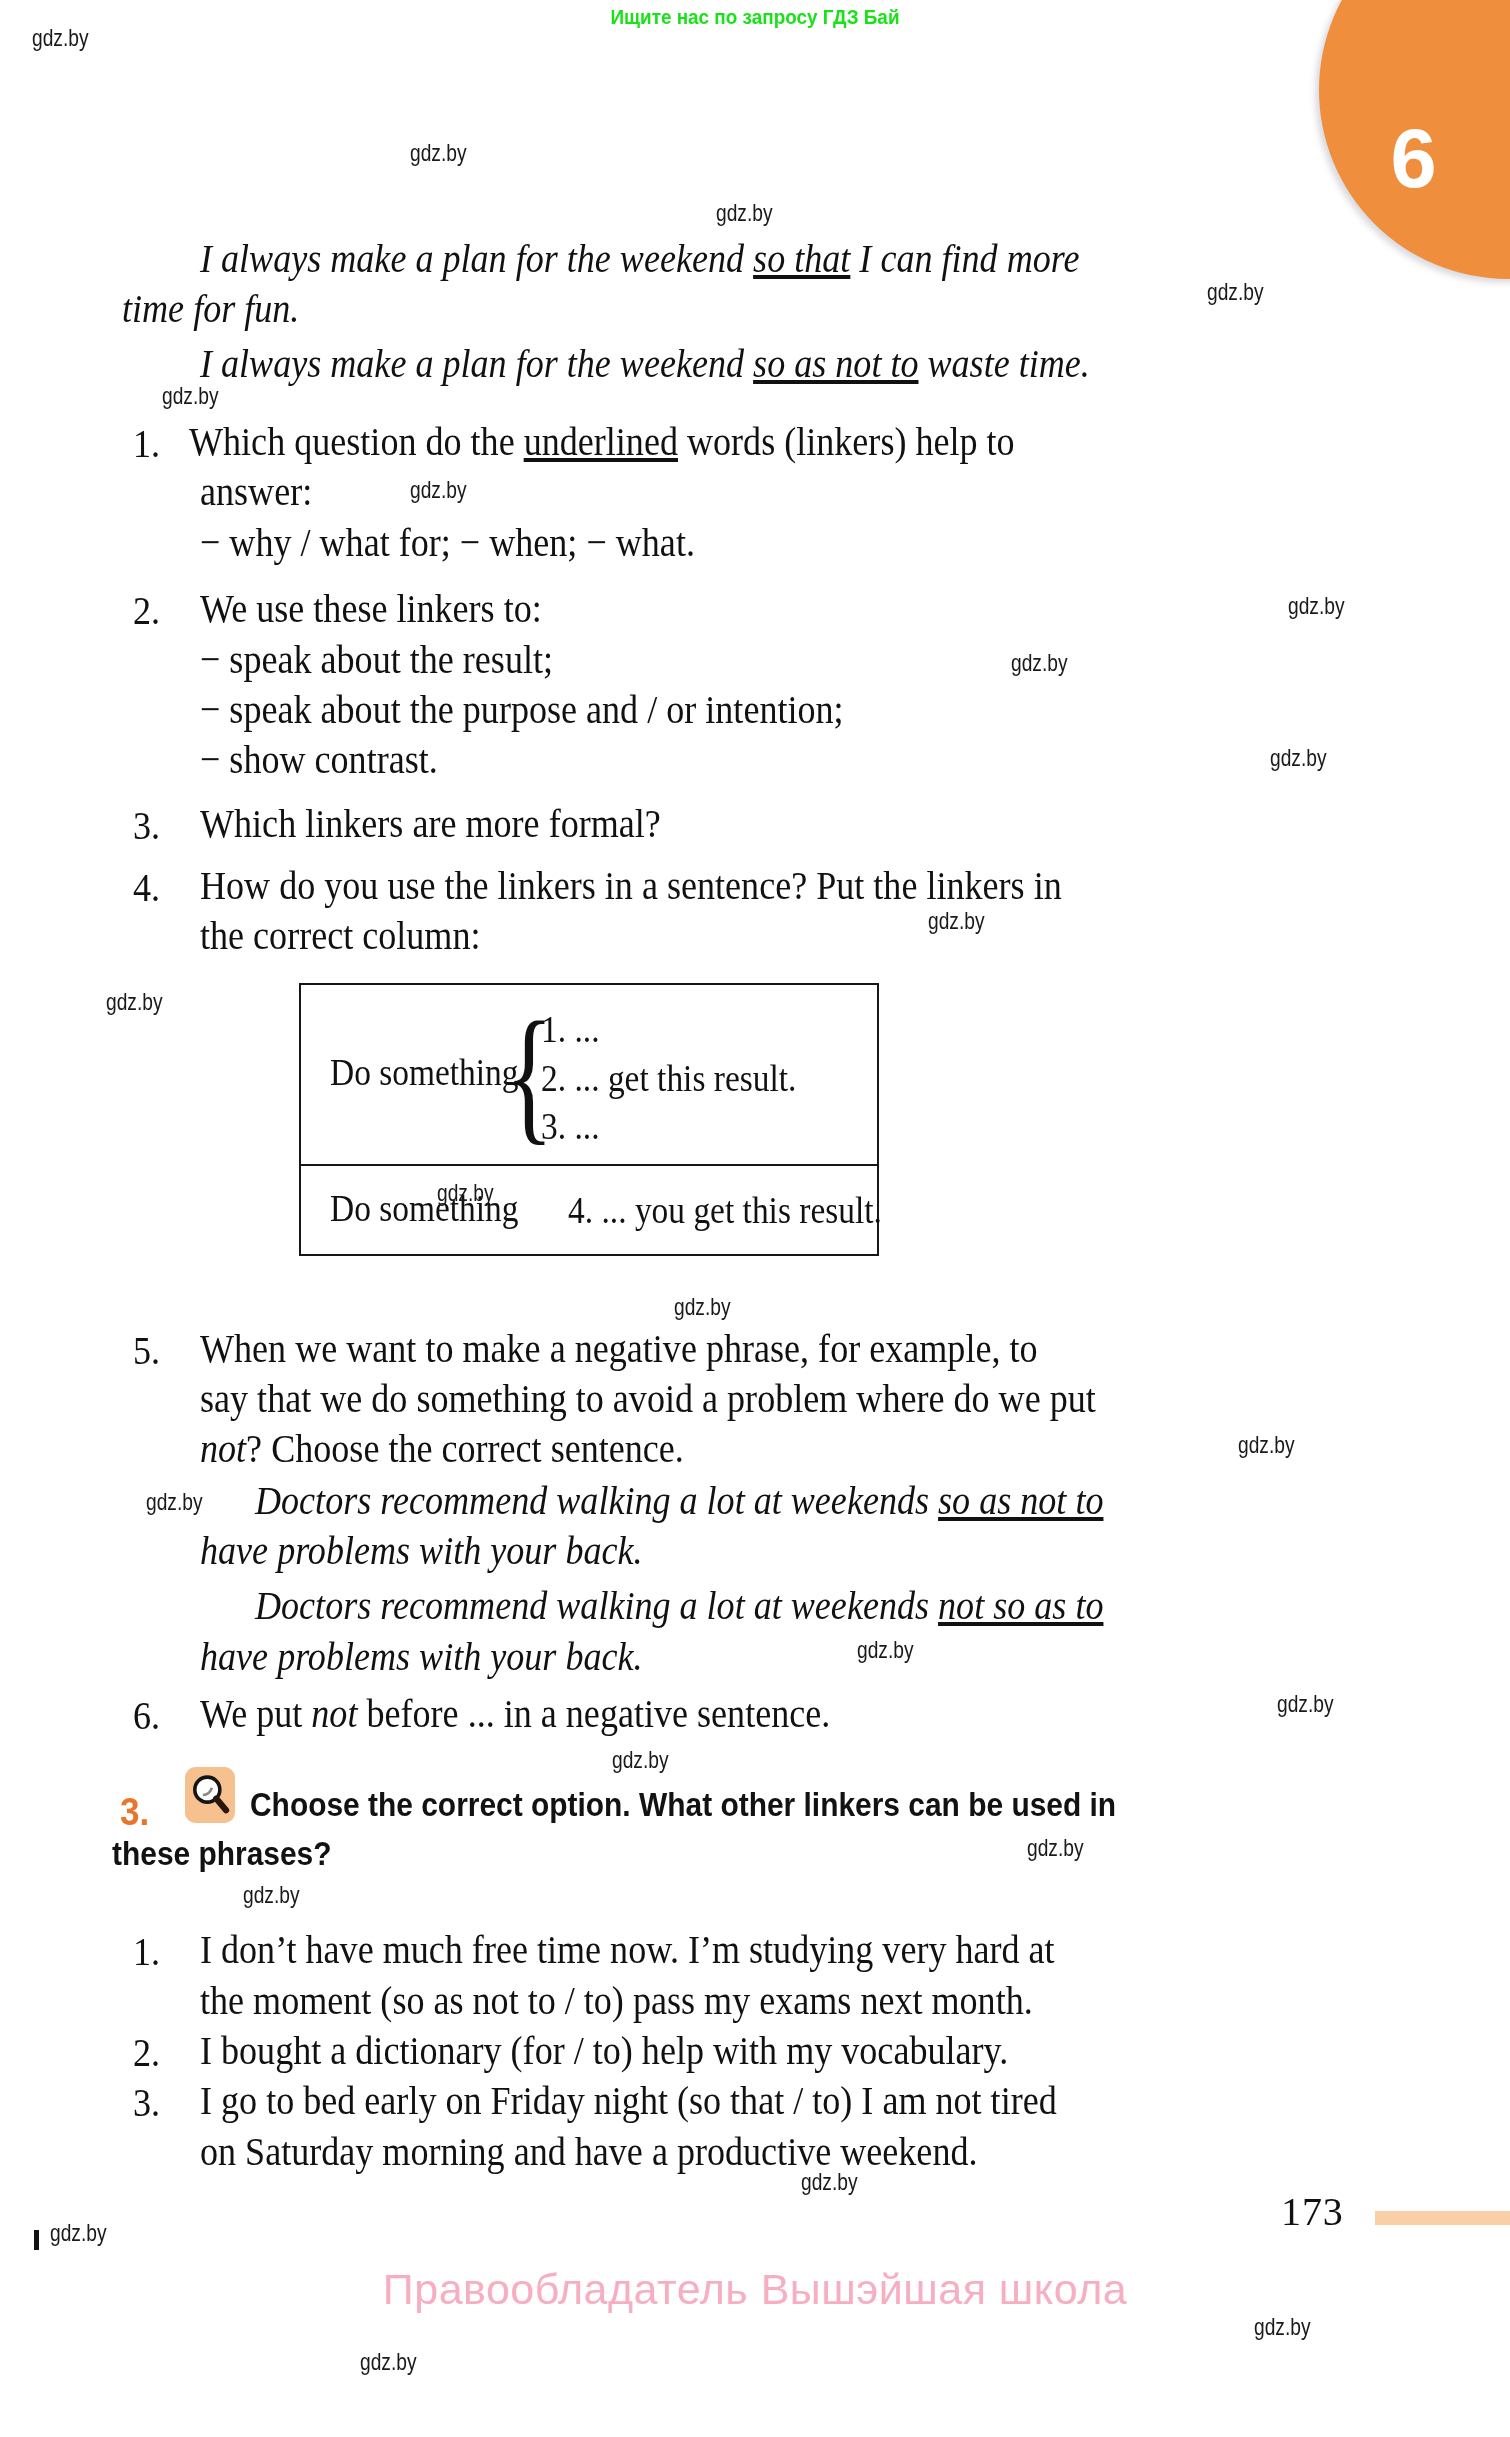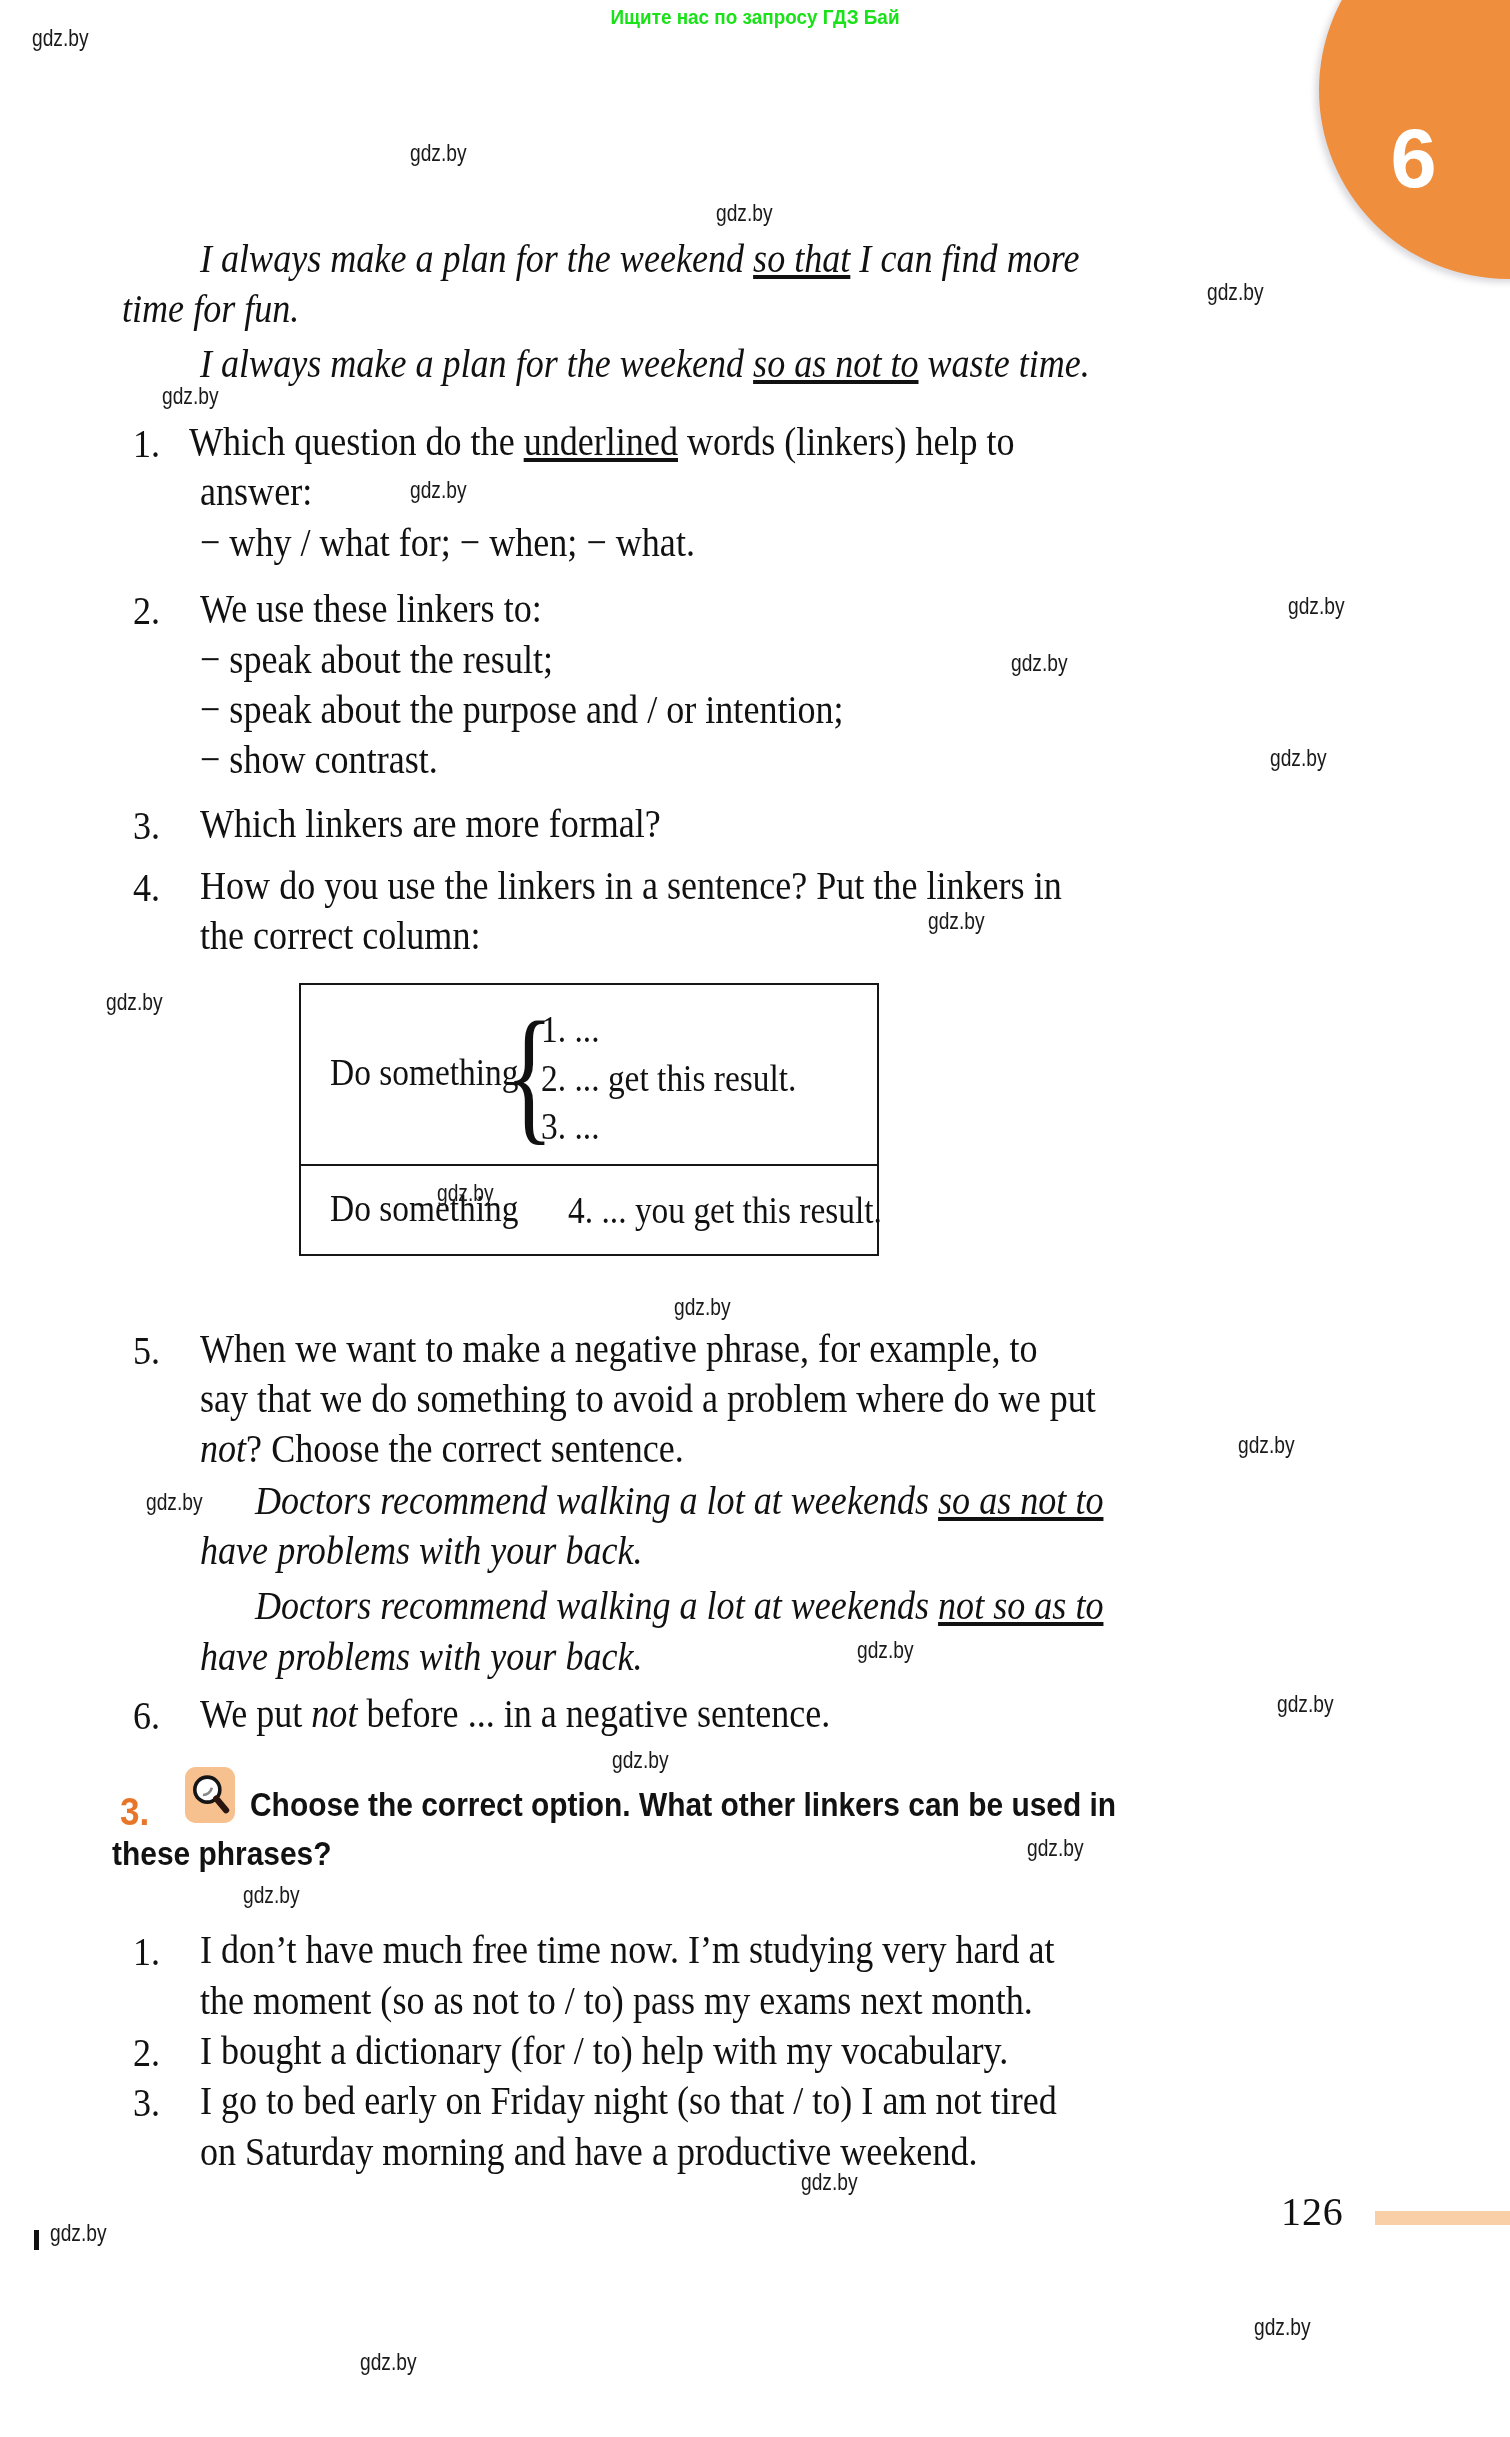--- a/index.html
+++ b/index.html
@@ -380,19 +380,20 @@
 
     <div class="num" style="left:133px; top:2028px;">2.</div>
     <div class="blk abs" style="left:200px; top:2028px;">I bought a dictionary (for / to) help with my vocabulary.</div>
 
     <div class="num" style="left:133px; top:2078px;">3.</div>
     <div class="blk abs" style="left:200px; top:2078px;">I go to bed early on Friday night (so that / to) I am not tired</div>
     <div class="blk abs" style="left:200px; top:2129px;">on Saturday morning and have a productive weekend.</div>
 
   </div>
 
-  <div class="page-no">126</div>
+  <div class="page-no">173</div>
   <div class="page-rule"></div>
   <div class="edge-tick"></div>
 
+  <div class="wm-pink">Правообладатель Вышэйшая школа</div>
 
 </div>
 
 
 </body></html>

